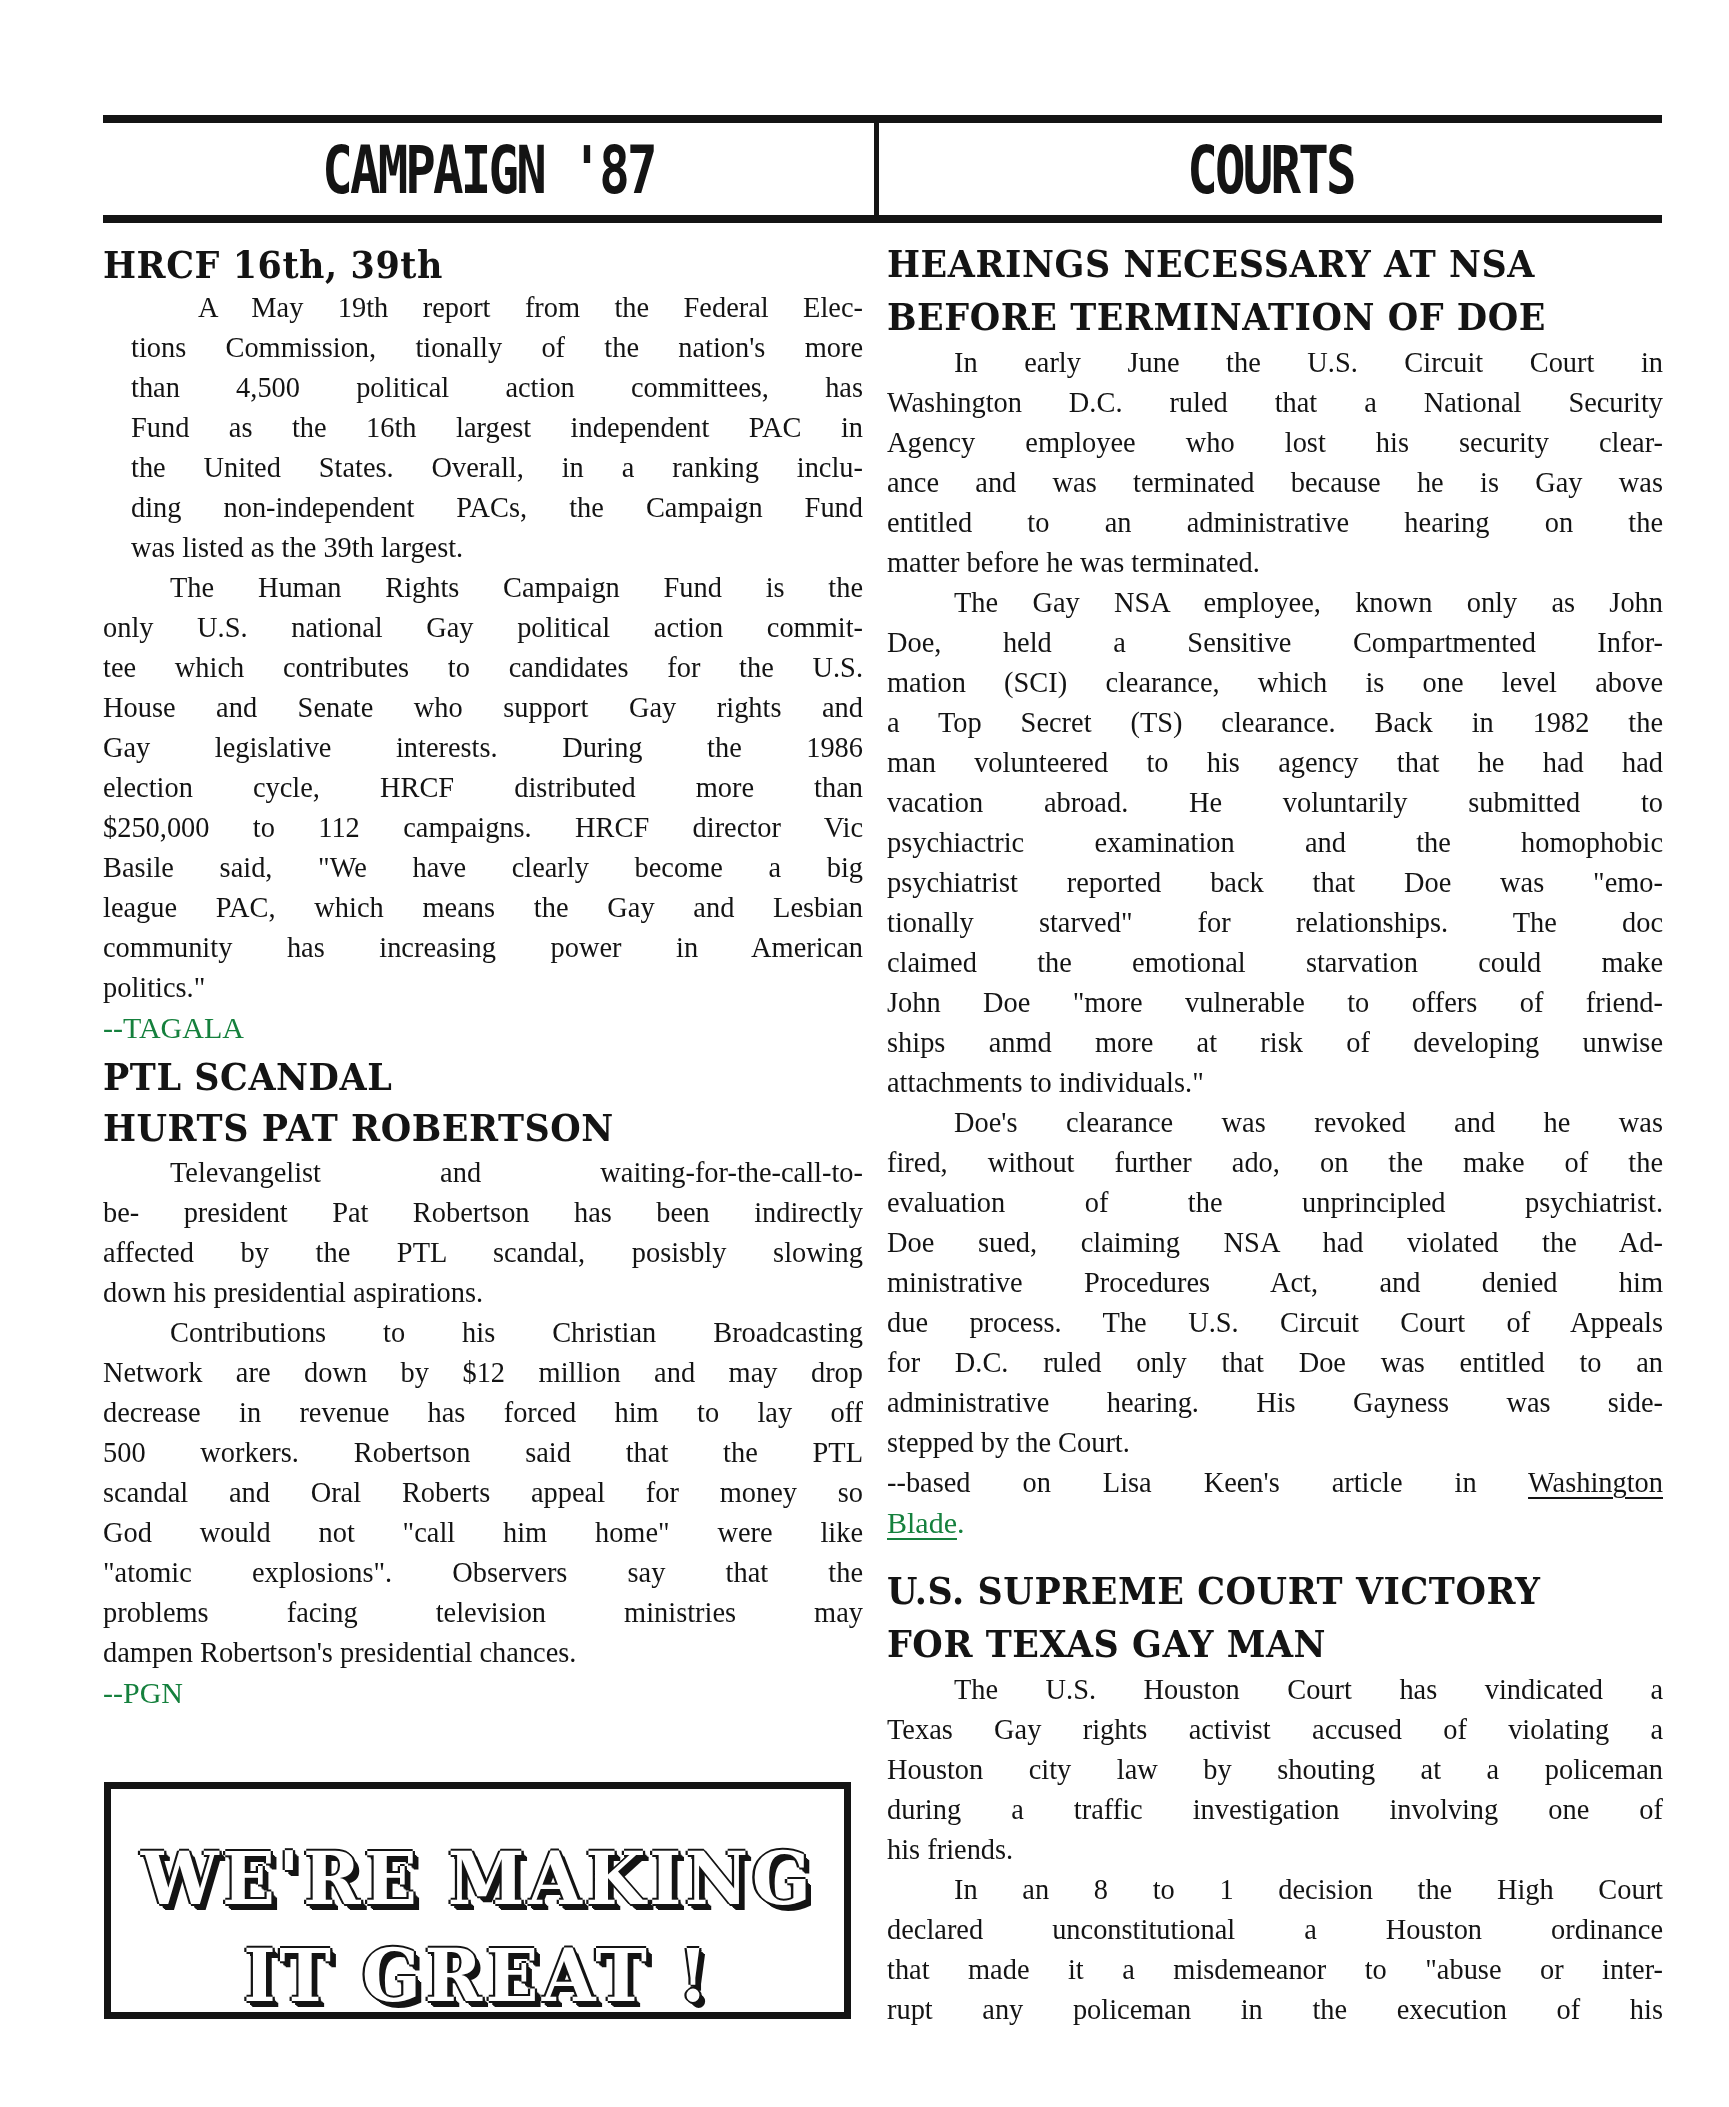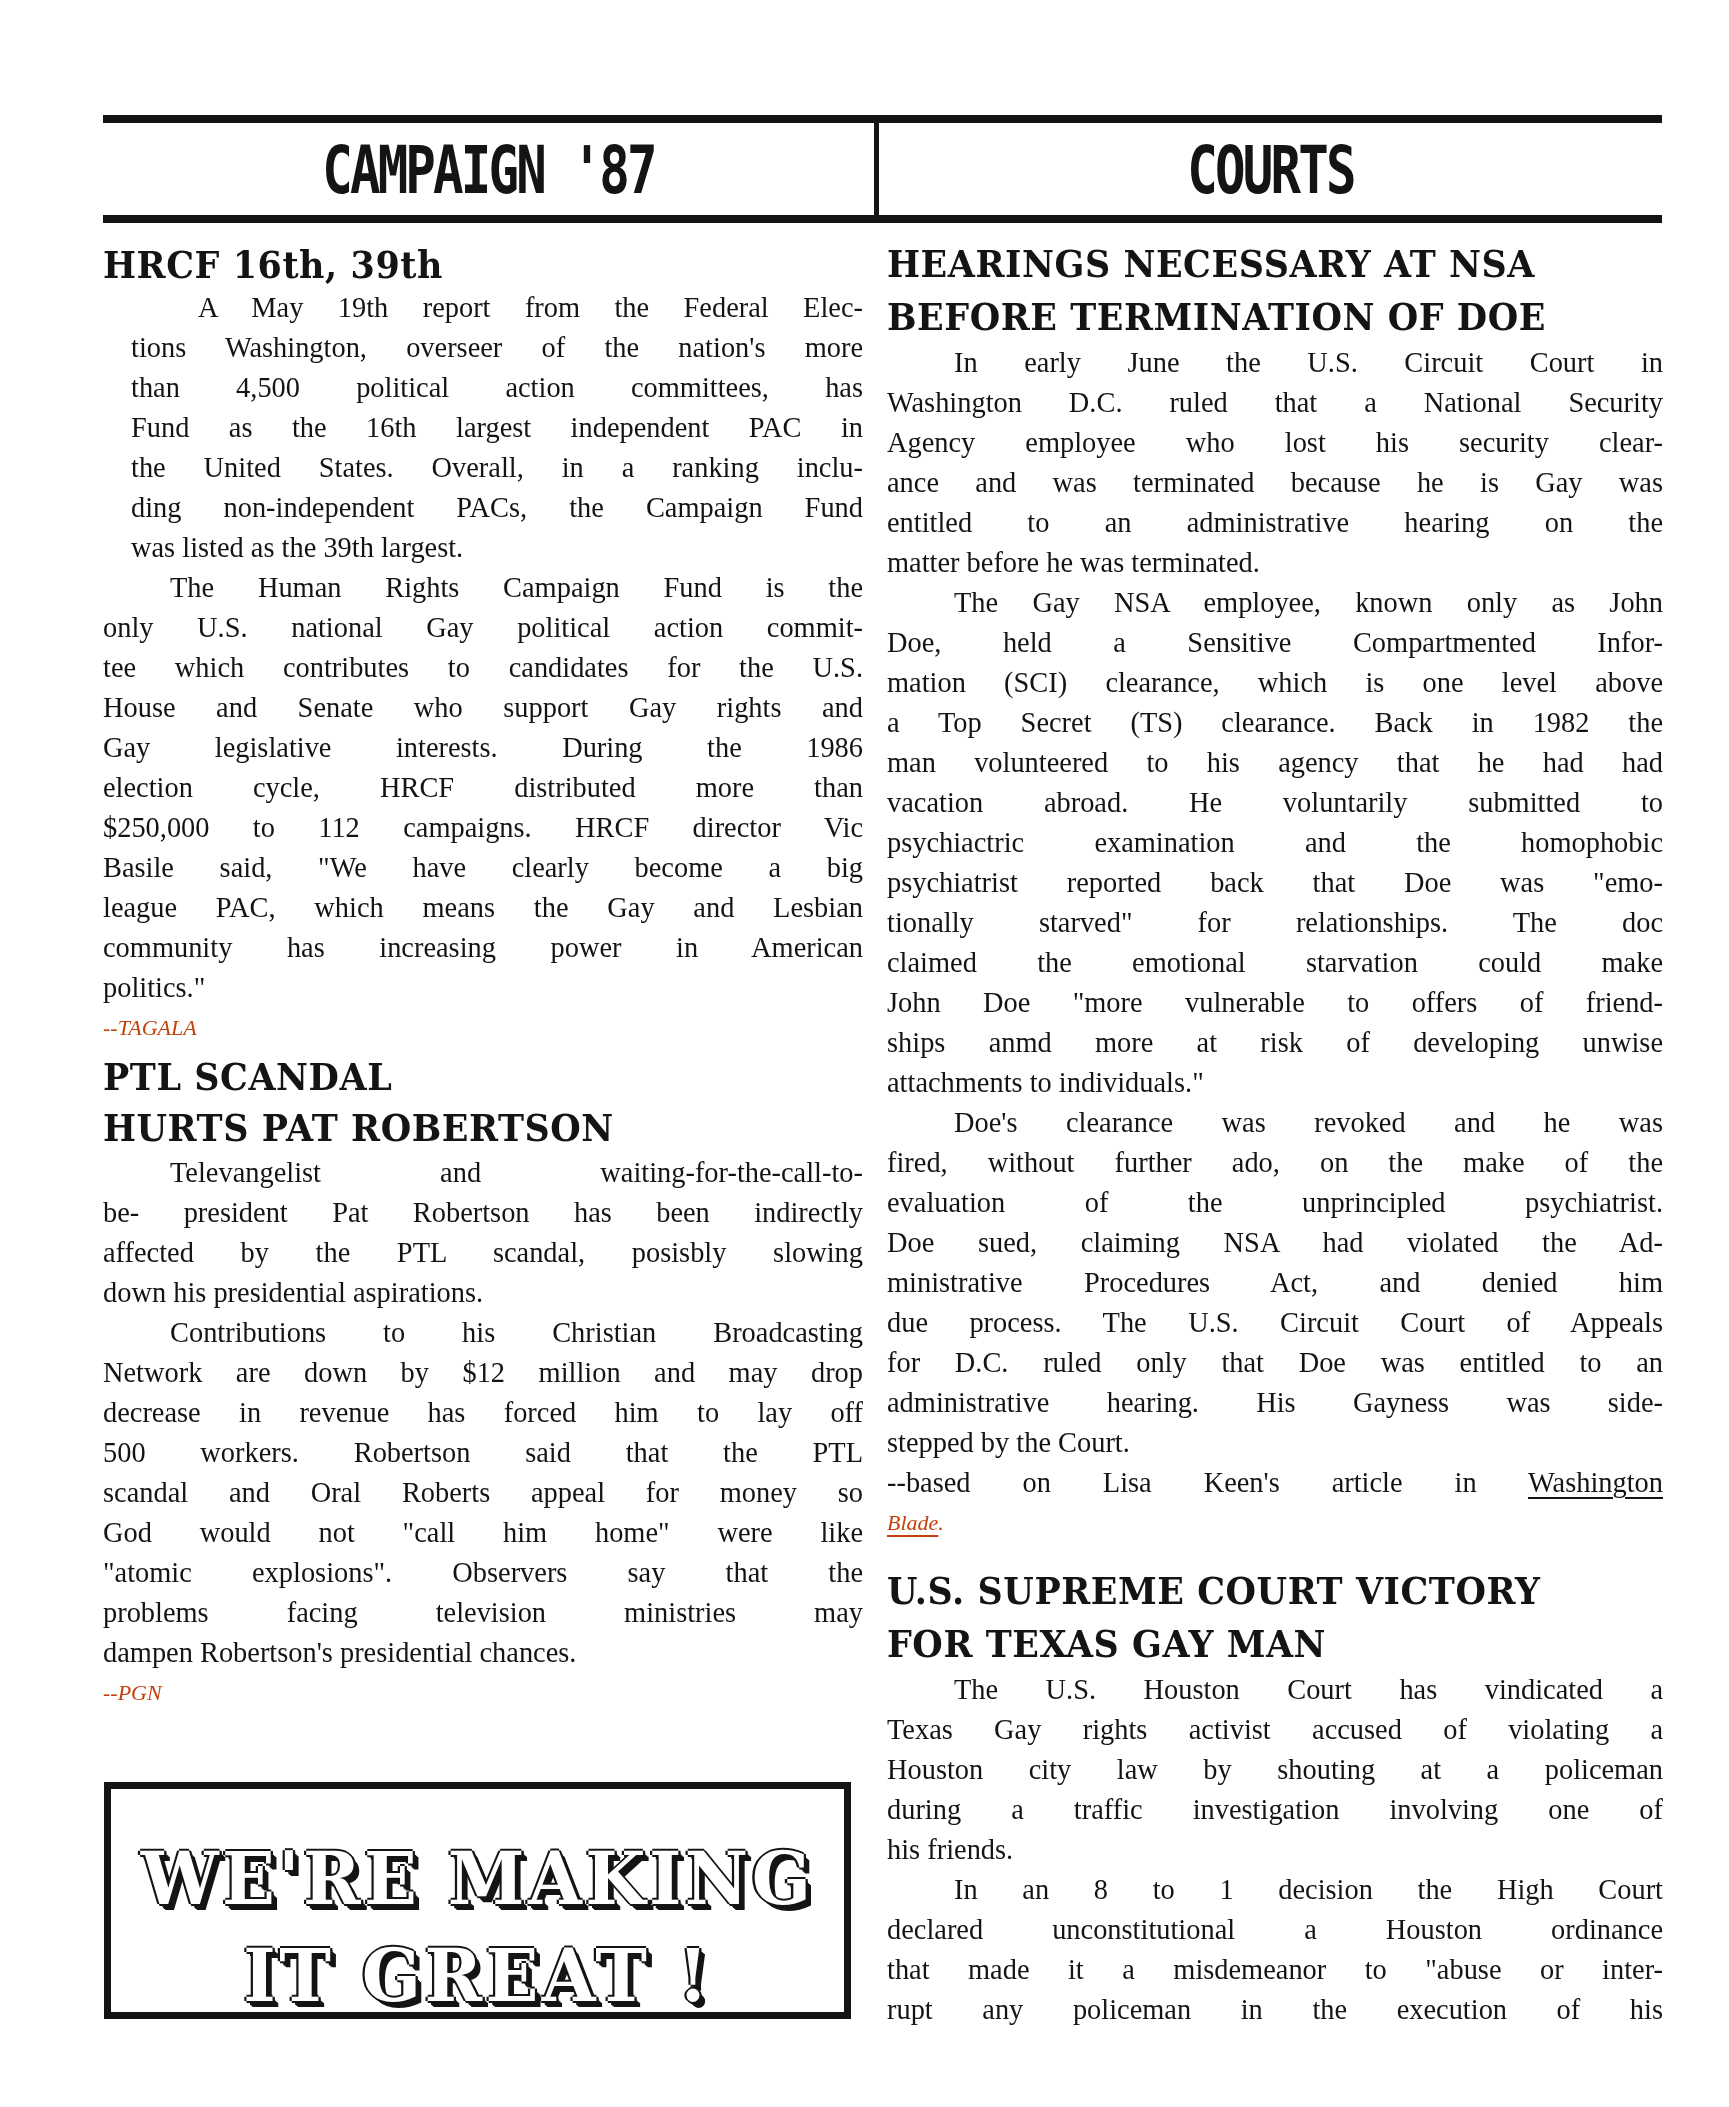--- a/index.html
+++ b/index.html
@@ -4,42 +4,42 @@
 <style>
   html, body { margin: 0; padding: 0; background: #ffffff; }
   body { width: 1729px; height: 2108px; position: relative; overflow: hidden; color: #111111; }
   .rule { position: absolute; background: #141414; }
   .section-title { position: absolute; font-family: "DejaVu Sans Mono", monospace; font-weight: bold; font-size: 65px; letter-spacing: -3.6px; transform: scaleX(0.78); transform-origin: center; text-align: center; color: #141414; line-height: 1; }
   .col { position: absolute; }
   .headline { font-family: "DejaVu Serif", serif; font-weight: bold; font-size: 38px; line-height: 53px; letter-spacing: 0.6px; white-space: nowrap; color: #141414; transform: scaleX(0.92); transform-origin: left; }
   .line { font-family: "Liberation Serif", serif; font-size: 28.4px; line-height: 40px; height: 40px; white-space: nowrap; text-align: justify; text-align-last: justify; color: #141414; }
   .line.last { text-align-last: left; }
   .line.indent { padding-left: 67px; }
-  .credit { font-family: "Liberation Serif", serif; font-size: 22px; line-height: 40px; color: #c2410c; font-style: italic; }
+  .credit { font-family: "Liberation Serif", serif; font-size: 30px; line-height: 40px; color: #15803d; }
   .u { text-decoration: underline; text-decoration-thickness: 2.4px; text-underline-offset: 4.8px; }
   .promo-box { position: absolute; border: 7.3px solid #141414; box-sizing: border-box; display: flex; flex-direction: column; align-items: center; justify-content: flex-end; }
   .promo-line { font-family: "DejaVu Serif", serif; font-weight: bold; font-size: 73px; line-height: 1; color: #ffffff; -webkit-text-stroke: 0; text-shadow: 0 0 0 #000, 2.4px 0 0 #141414, -2.4px 0 0 #141414, 0 2.4px 0 #141414, 0 -2.4px 0 #141414, 4.8px 4.8px 0 #141414, 6px 6px 0 #141414, 2.4px 2.4px 0 #141414, 3.6px 3.6px 0 #141414; letter-spacing: 3.6px; transform: scaleX(0.95); }
 </style>
 </head>
 <body>
 
 <div class="rule" style="left:103px; top:115px; width:1559px; height:7.9px;"></div>
 <div class="rule" style="left:103px; top:215px; width:1559px; height:7.9px;"></div>
 <div class="rule" style="left:874px; top:115px; width:4.8px; height:108px;"></div>
 
 <div class="section-title" style="left:103px; top:138px; width:771px;">CAMPAIGN '87</div>
 <div class="section-title" style="left:879px; top:138px; width:783px;">COURTS</div>
 
 <div class="col" style="left:103px; top:237px; width:760px;">
 
   <div>
     <div class="headline" style="line-height:56px;">HRCF 16th, 39th</div>
     <div style="margin-top:-4.8px;margin-left:28px;">
       <div class="line indent">A May 19th report from the Federal Elec-</div>
-      <div class="line">tions Washington, overseer of the nation's more</div>
+      <div class="line">tions Commission, tionally of the nation's more</div>
       <div class="line">than 4,500 political action committees, has</div>
       <div class="line">Fund as the 16th largest independent PAC in</div>
       <div class="line">the United States. Overall, in a ranking inclu-</div>
       <div class="line">ding non-independent PACs, the Campaign Fund</div>
       <div class="line last">was listed as the 39th largest.</div>
     </div>
     <div>
       <div class="line indent">The Human Rights Campaign Fund is the</div>
       <div class="line">only U.S. national Gay political action commit-</div>
       <div class="line">tee which contributes to candidates for the U.S.</div>

